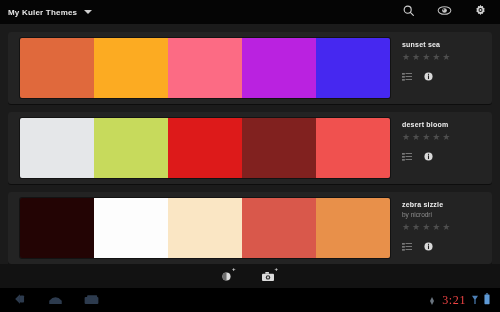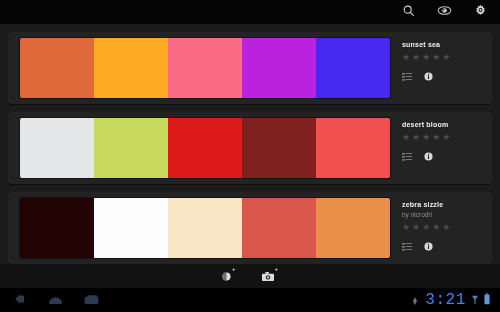--- a/index.html
+++ b/index.html
@@ -119,22 +119,22 @@
     background:#000;
     display:flex; align-items:center;
   }
   #sys-nav { display:flex; align-items:center; gap:21px; padding-left:14px; }
   #sys-status {
     margin-left:auto;
     display:flex; align-items:center; gap:6px;
     padding-right:10px;
   }
   #sys-clock {
-    color:#3b82f6; font-size:16px; letter-spacing:.6px;
-    font-family:Liberation Mono, monospace;
+    color:#ef4444; font-size:12px; letter-spacing:.6px;
+    font-family:Liberation Serif, serif;
   }
 
   
   #watermark {
     position:absolute; right:6px; bottom:28px;
     display:flex; flex-direction:column; align-items:flex-end;
     pointer-events:none; opacity:.62;
   }
   #wm-top { display:flex; align-items:center; gap:4px; }
   #wm-cn { color:#8c8c8c; font-size:11px; font-weight:bold; letter-spacing:1px; }
@@ -149,20 +149,24 @@
     color:#bdbdbd; font-size:11px; font-weight:bold; letter-spacing:.4px;
     font-family:"Liberation Serif", serif;
   }
 </style>
 </head>
 <body>
 
 <div id="screen">
 
   <div id="action-bar">
+    <div id="app-title-wrap">
+      <span id="app-title">My Kuler Themes</span>
+      <span class="caret-down"></span>
+    </div>
 
     <div id="action-icons">
       <span class="act-ico">
         <svg width="13" height="13" viewBox="0 0 24 24" fill="none" stroke="#e0e0e0" stroke-width="2.1" stroke-linecap="round">
           <circle cx="10.5" cy="10.5" r="6.5"></circle>
           <line x1="15.4" y1="15.4" x2="21" y2="21"></line>
         </svg>
       </span>
       <span class="act-ico">
         <svg width="15" height="13" viewBox="0 0 26 18">

